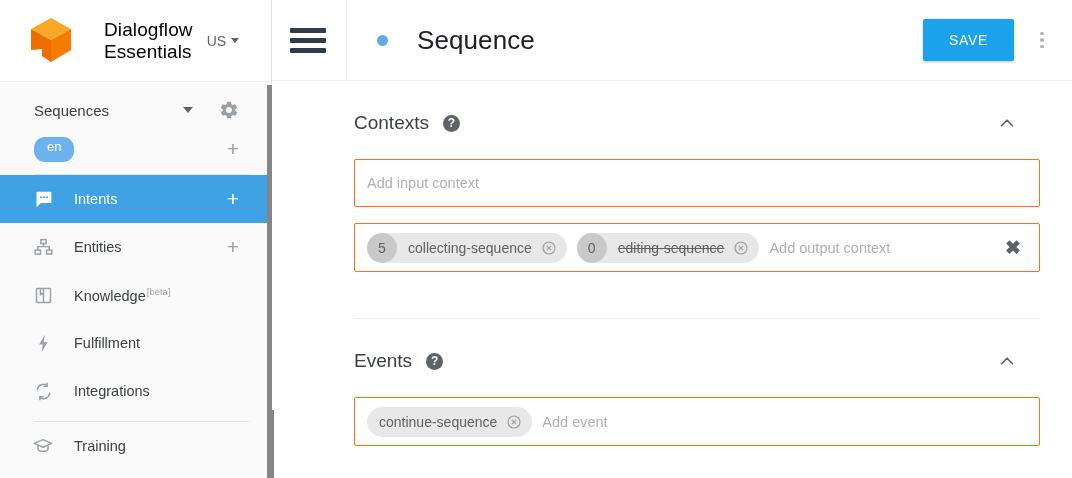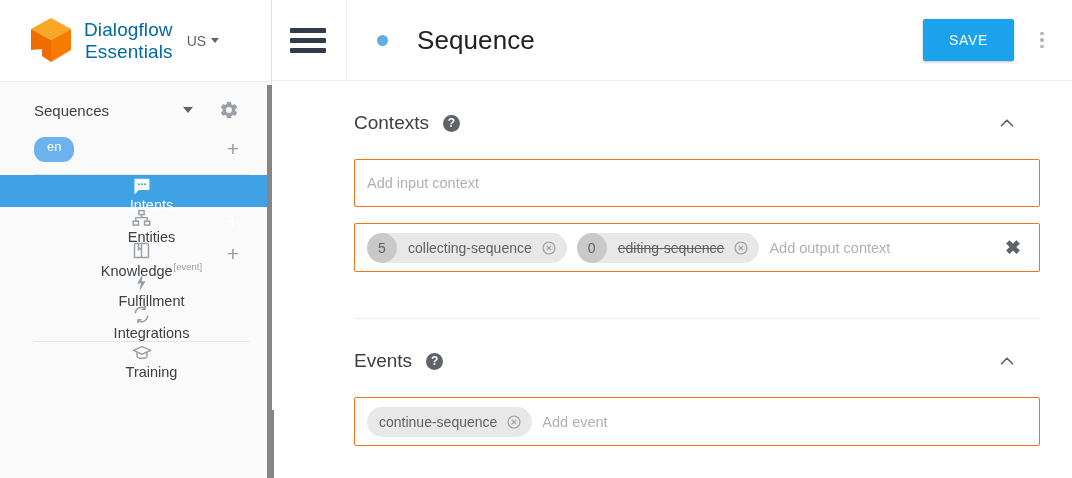--- a/index.html
+++ b/index.html
@@ -23,23 +23,23 @@
   }
   .brand {
     height: 82px;
     background: #ffffff;
     display: flex; align-items: center;
     padding-left: 28px;
     border-bottom: 1px solid #eeeeee;
   }
   .logo-cube { width: 46px; height: 50px; position: relative; flex: 0 0 46px; }
   .brand-text {
-    margin-left: 10px;
+    margin-left: 30px;
     font-size: 19px; line-height: 22px;
-    color: #0369a1; letter-spacing: .1px; text-align: right;
+    color: #000000; letter-spacing: .1px;
   }
   .brand-text div { white-space: nowrap; }
   .region {
     margin-left: 14px; display: flex; align-items: center; gap: 5px;
     font-size: 14px; color: #5f6368;
   }
   .caret-down {
     width: 0; height: 0;
     border-left: 4.5px solid transparent;
     border-right: 4.5px solid transparent;
@@ -72,24 +72,23 @@
     line-height: 14px;
   }
   .lang-plus {
     margin-left: auto; margin-right: 32px;
     color: #9aa0a6; font-size: 21px; line-height: 18px; font-weight: 300;
   }
   .sb-divider { height: 1px; background: #e4e4e4; margin: 6px 22px 0 34px; }
 
   .nav-item {
     display: flex; align-items: center;
-    height: 32px; padding-left: 32px;
+    height: 48px; padding-left: 32px;
     color: #3c4043; font-size: 14.5px;
     cursor: pointer;
-    flex-direction: column;
   }
   .nav-item.active { background: #3ea2e4; color: #ffffff; }
   .nav-ico {
     width: 22px; height: 22px; margin-right: 20px;
     display: flex; align-items: center; justify-content: center;
     flex: 0 0 22px;
   }
   .nav-label { flex: 1; white-space: nowrap; }
   .beta {
     font-size: 9.5px; vertical-align: super;
@@ -262,21 +261,21 @@
 
     <div class="nav-item">
       <span class="nav-ico">
         <svg width="21" height="21" viewBox="0 0 24 24" fill="none" stroke="#9aa0a6" stroke-width="1.7">
           <rect x="4" y="4" width="16" height="16" rx="1"></rect>
           <path d="M12 4v16"></path>
           <path d="M8.5 4v7l1.7-1.4L12 11"></path>
         </svg>
       </span>
       <span class="nav-label">
-        <span>Knowledge</span><span class="beta">[event]</span>
+        <span>Knowledge</span><span class="beta">[beta]</span>
       </span>
     </div>
 
     <div class="nav-item">
       <span class="nav-ico">
         <svg width="21" height="21" viewBox="0 0 24 24" fill="#9aa0a6">
           <path d="M13.5 2 L7 13h4.2l-1.4 9 6.8-11.5h-4.3z"></path>
         </svg>
       </span>
       <span class="nav-label">Fulfillment</span>

